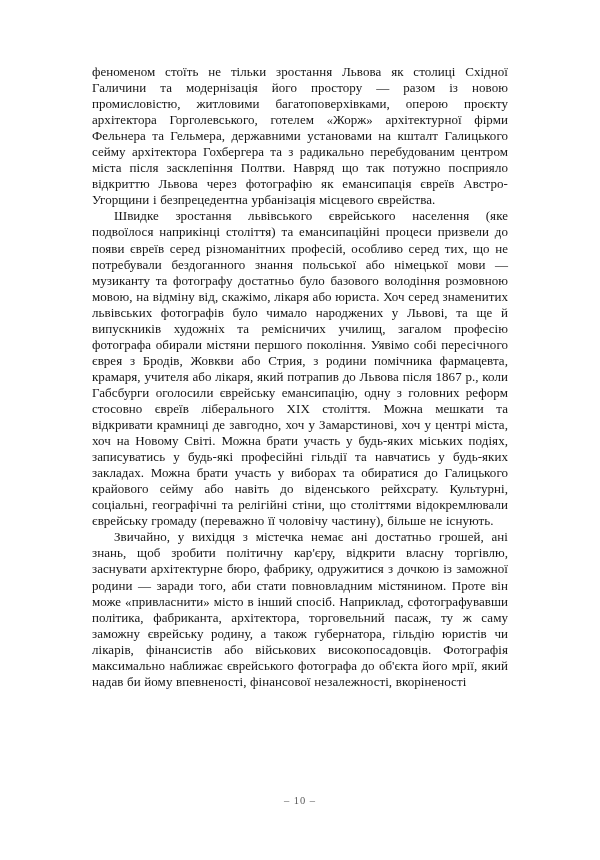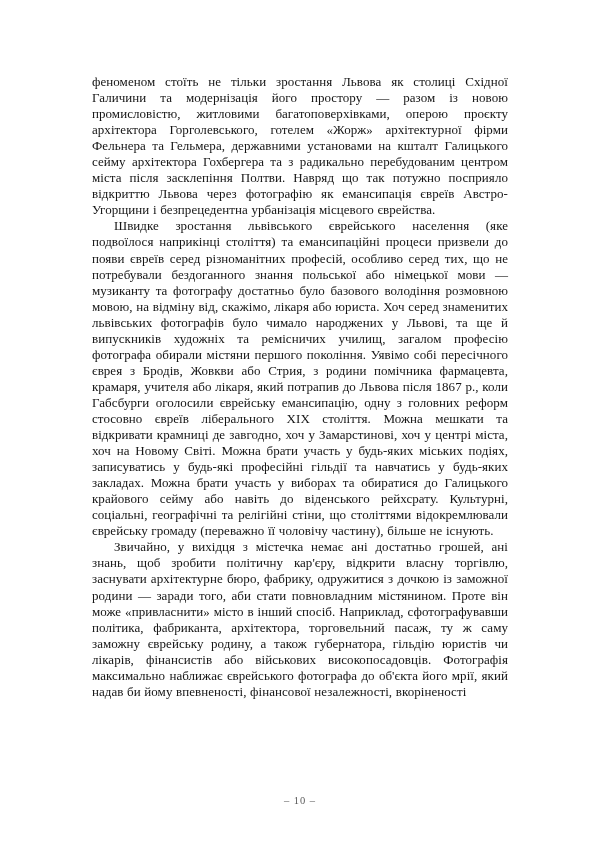--- a/index.html
+++ b/index.html
@@ -17,21 +17,21 @@
     width: 600px;
     height: 860px;
     background: #ffffff;
     overflow: hidden;
     box-sizing: border-box;
   }
 
   .text-block {
     position: absolute;
     left: 92px;
-    top: 74px;
+    top: 64px;
     width: 416px;
   }
 
   .para {
     margin: 0;
     text-align: justify;
     text-justify: inter-word;
     font-size: 13.0px;
     line-height: 16.05px;
     color: #141414;

